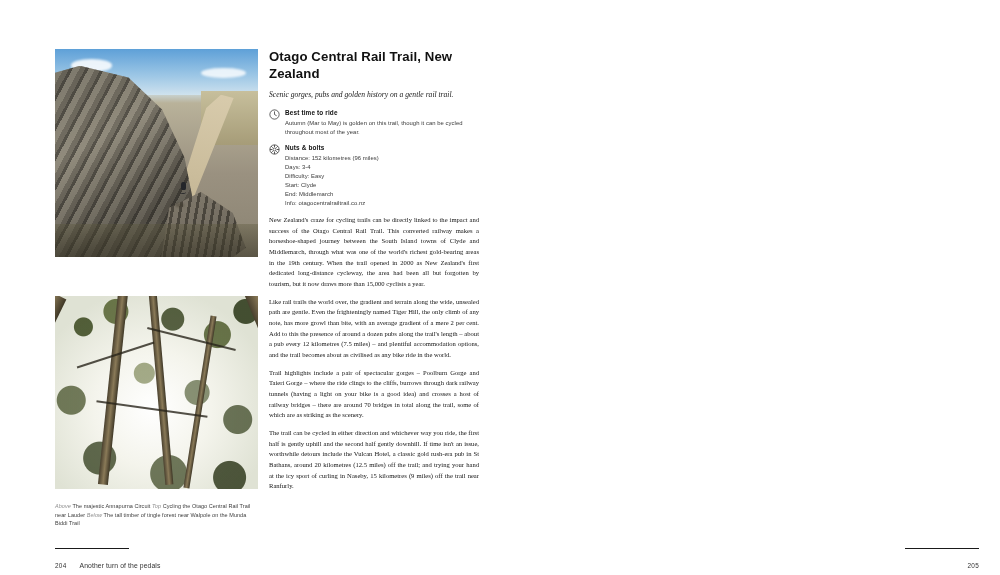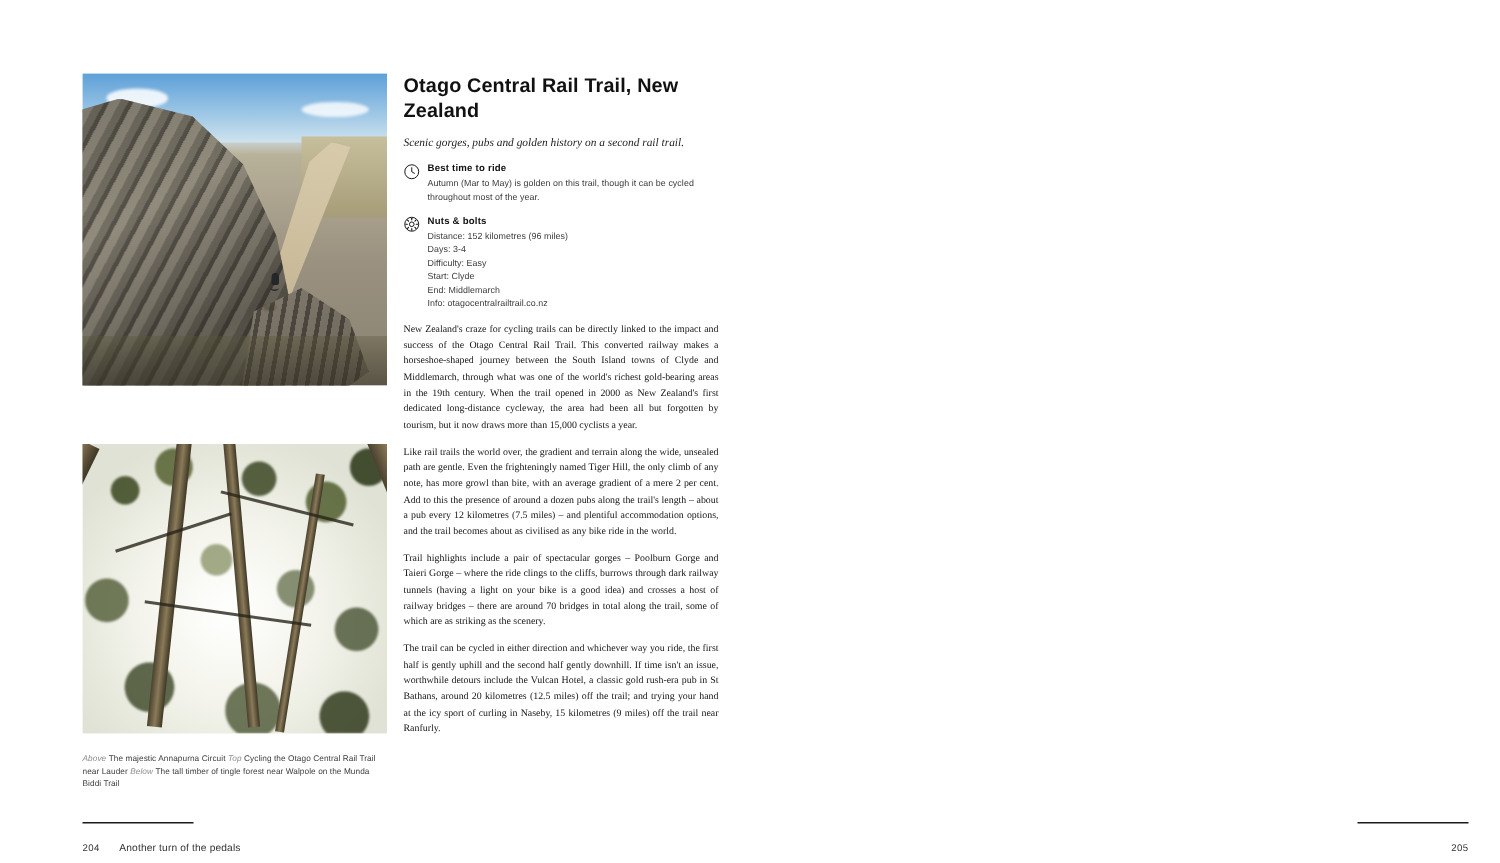--- a/index.html
+++ b/index.html
@@ -270,21 +270,21 @@
         <div class="branch b1"></div>
         <div class="branch b2"></div>
         <div class="branch b3"></div>
       </div>
     </div>
 
     <div class="col-left-text">
 
       <h1 class="title-h1">Otago Central Rail Trail, New Zealand</h1>
 
-      <p class="subtitle-italic">Scenic gorges, pubs and golden history on a second rail trail.</p>
+      <p class="subtitle-italic">Scenic gorges, pubs and golden history on a gentle rail trail.</p>
 
       <div class="info-block">
         <span class="info-icon">
           <svg viewBox="0 0 22 22">
             <circle cx="11" cy="11" r="9.3" fill="none" stroke="#111" stroke-width="1.3"></circle>
             <path d="M11 5.6 V11 L14.6 13.1" fill="none" stroke="#111" stroke-width="1.3" stroke-linecap="round"></path>
           </svg>
         </span>
         <div class="info-body">
           <p class="info-head">Best time to ride</p>

